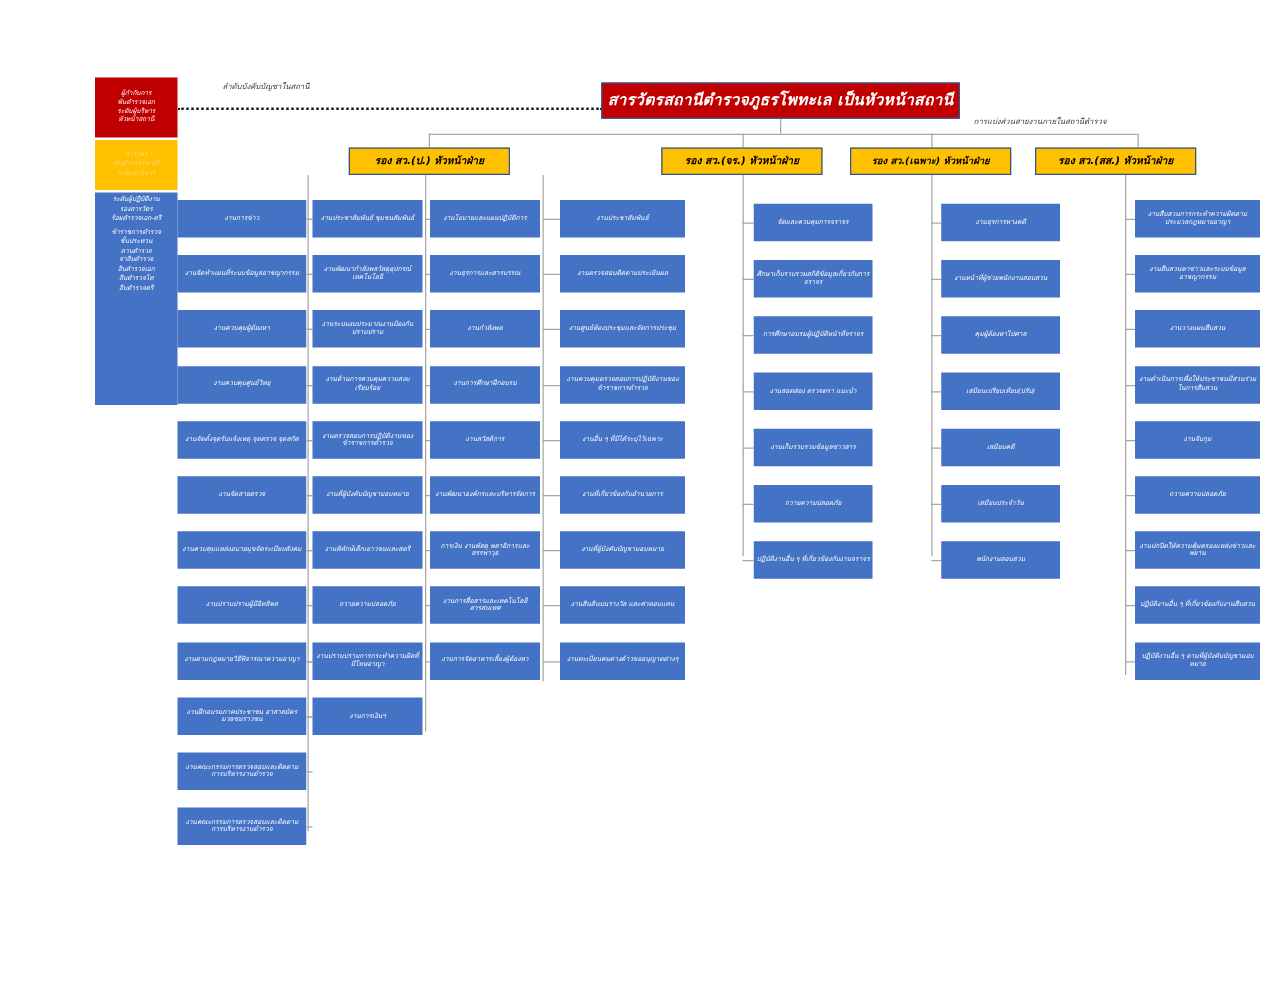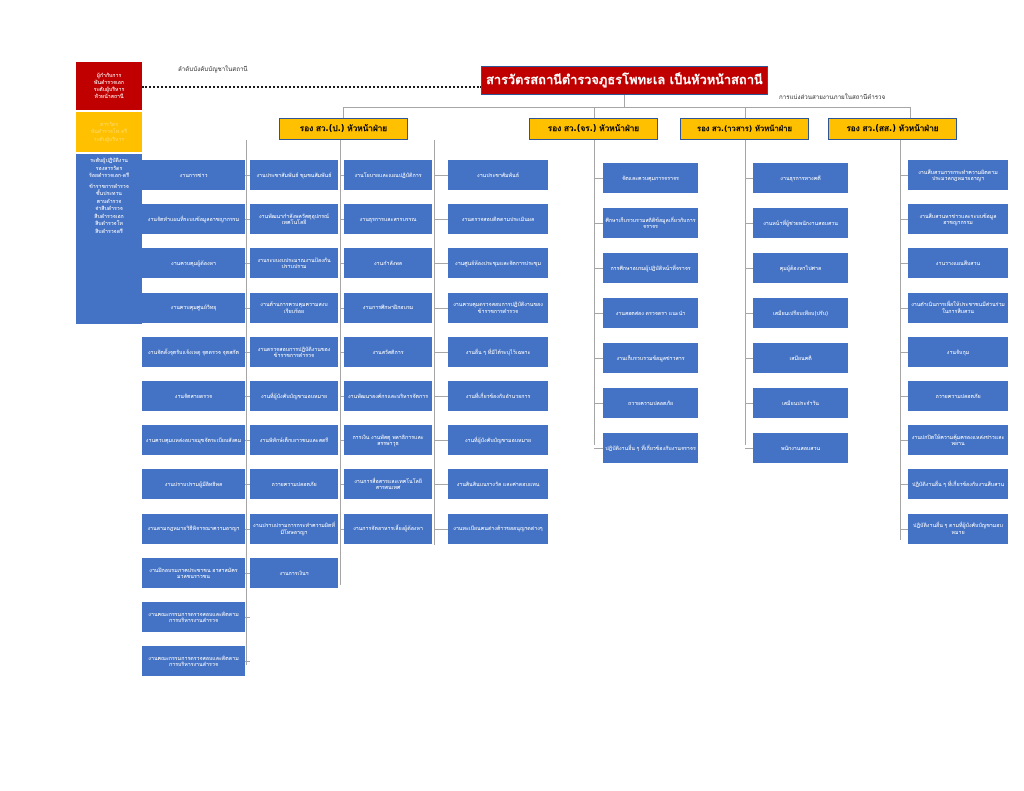--- a/index.html
+++ b/index.html
@@ -12,20 +12,21 @@
     font-family: "DejaVu Sans", "Liberation Sans", sans-serif;
     width: 1024px;
     height: 791px;
     position: relative;
     overflow: hidden;
   }
   #canvas {
     position: relative;
     width: 1024px;
     height: 791px;
+    font-style: italic;
   }
   .box {
     position: absolute;
     box-sizing: border-box;
     display: flex;
     align-items: center;
     justify-content: center;
     text-align: center;
     line-height: 1.18;
     color: #ffffff;
@@ -138,21 +139,21 @@
 
   <div class="line hline" style="left:343px; top:107px; width:567px;"></div>
 
   <div class="line vline" style="left:343px; top:107px; height:11px;"></div>
   <div class="line vline" style="left:594px; top:107px; height:11px;"></div>
   <div class="line vline" style="left:745px; top:107px; height:11px;"></div>
   <div class="line vline" style="left:910px; top:107px; height:11px;"></div>
 
   <div class="box yellow" style="left:279px; top:118px; width:129px; height:22px;">รอง สว.(ป.) หัวหน้าฝ่าย</div>
   <div class="box yellow" style="left:529px; top:118px; width:129px; height:22px;">รอง สว.(จร.) หัวหน้าฝ่าย</div>
-  <div class="box yellow" style="left:680px; top:118px; width:129px; height:22px; font-size:7.6px;">รอง สว.(าวสาร) หัวหน้าฝ่าย</div>
+  <div class="box yellow" style="left:680px; top:118px; width:129px; height:22px; font-size:7.6px;">รอง สว.(เฉพาะ) หัวหน้าฝ่าย</div>
   <div class="box yellow" style="left:828px; top:118px; width:129px; height:22px;">รอง สว.(สส.) หัวหน้าฝ่าย</div>
 
   <div class="line vline" style="left:246px; top:140px; height:525px;"></div>
   <div class="line vline" style="left:340px; top:140px; height:445px;"></div>
   <div class="line vline" style="left:434px; top:140px; height:405px;"></div>
   <div class="line vline" style="left:594px; top:140px; height:305px;"></div>
   <div class="line vline" style="left:745px; top:140px; height:305px;"></div>
   <div class="line vline" style="left:900px; top:140px; height:400px;"></div>
 
   <div id="col1"></div>

